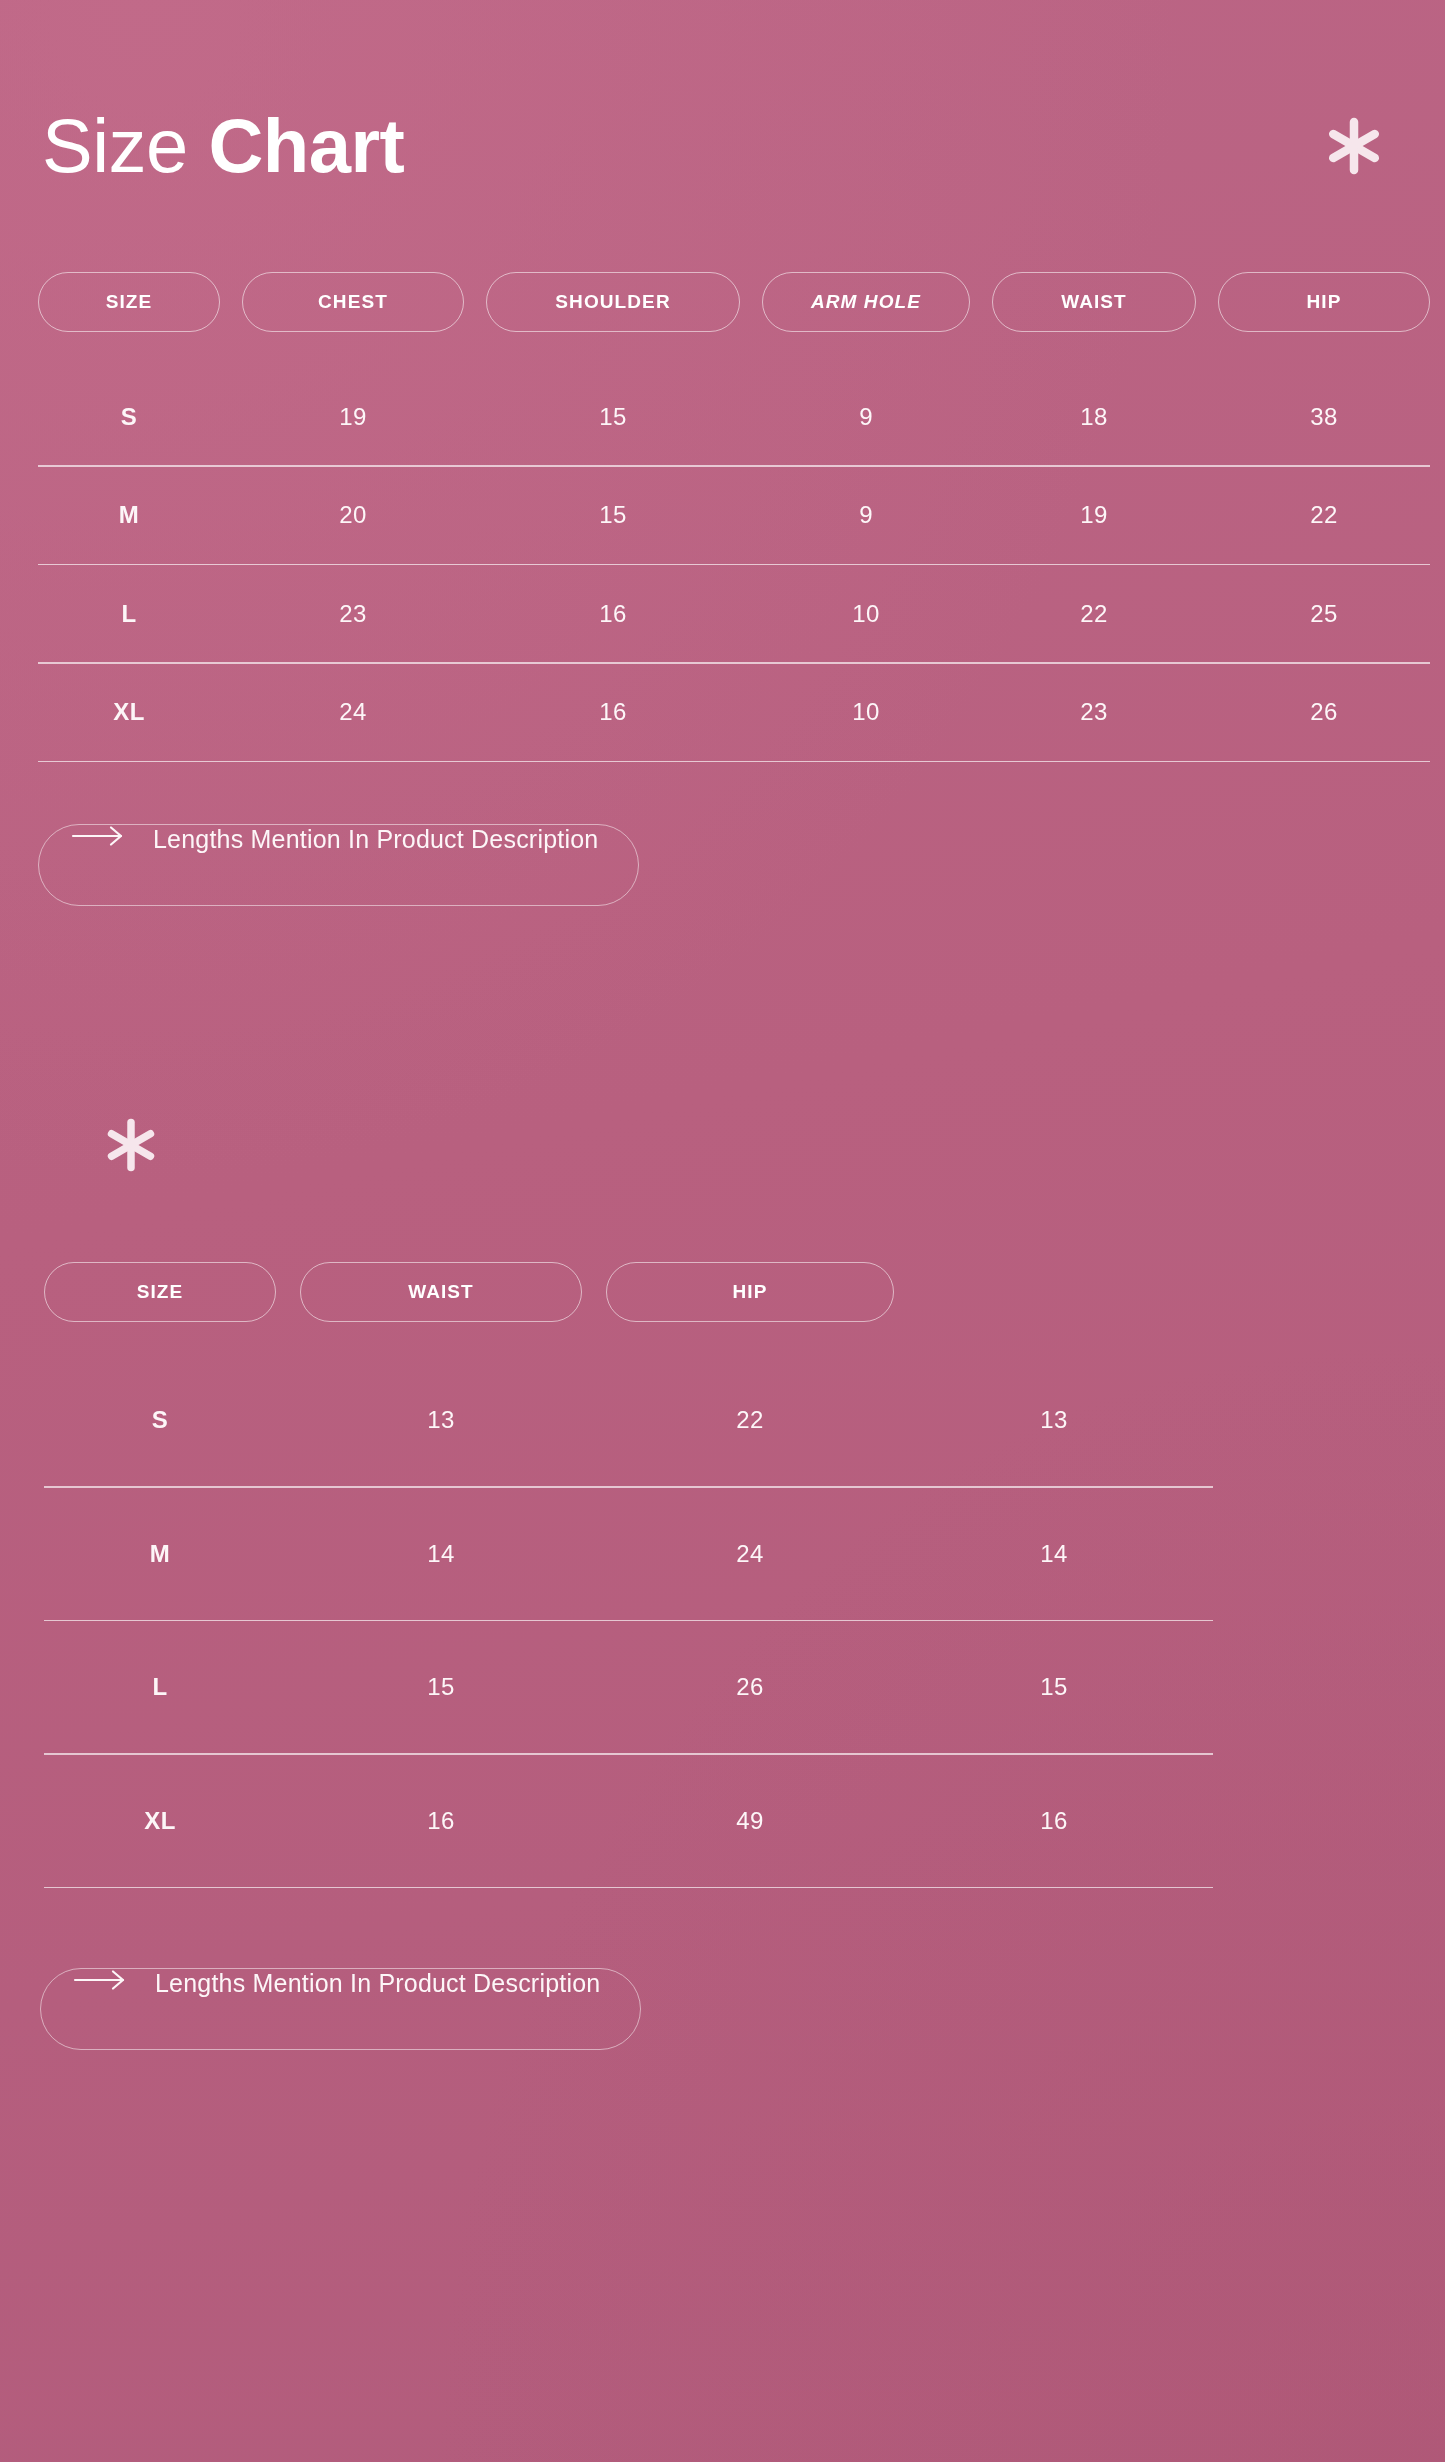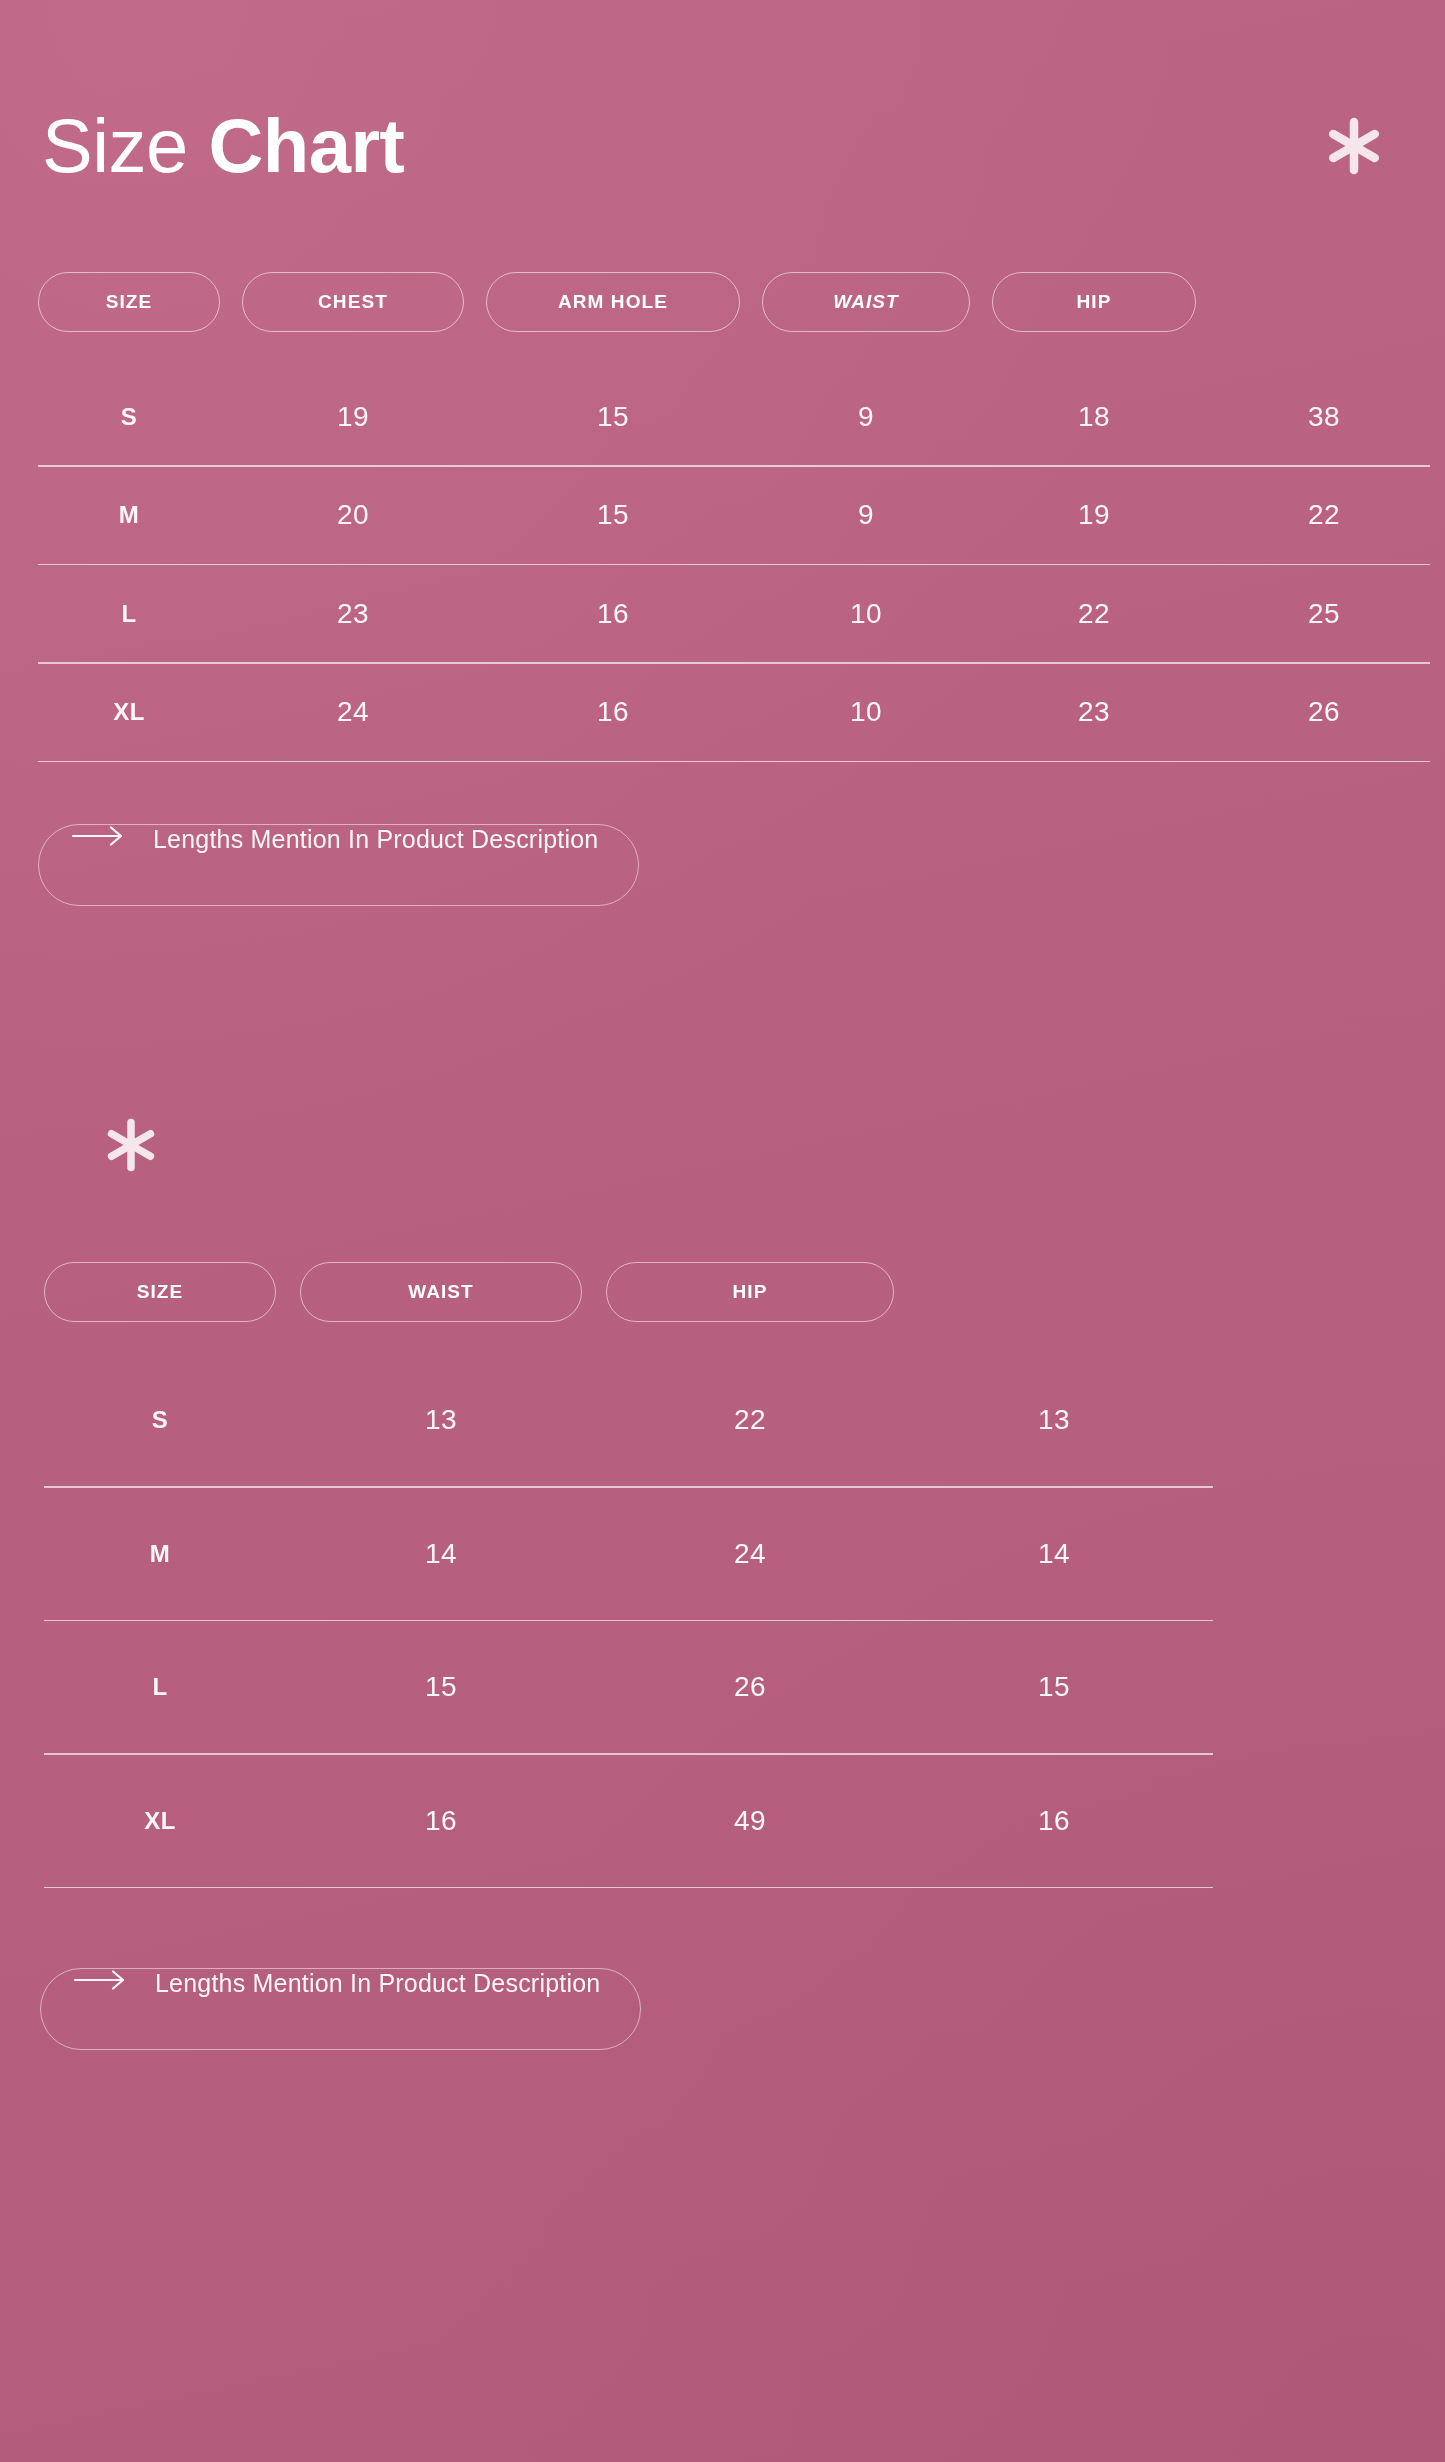--- a/index.html
+++ b/index.html
@@ -80,21 +80,21 @@
   .table { position: relative; }
 
   .trow {
     display: flex;
     align-items: center;
     position: relative;
   }
 
   .tcell {
     text-align: center;
-    font-size: 28px;
+    font-size: 24px;
     font-weight: 400;
     color: #fdf6f8;
     letter-spacing: 0.4px;
   }
   .tcell.size-col {
     font-weight: 700;
     font-size: 24px;
   }
 
   .divider {
@@ -180,20 +180,21 @@
             <line x1="10.2" y1="19" x2="51.8" y2="43"></line>
             <line x1="10.2" y1="43" x2="51.8" y2="19"></line>
           </g>
         </svg>
       </span>
     </div>
 
     <div class="pill-row">
       <div class="pill">SIZE</div>
       <div class="pill">CHEST</div>
+      <div class="pill">SHOULDER</div>
       <div class="pill">ARM HOLE</div>
       <div class="pill">WAIST</div>
       <div class="pill">HIP</div>
     </div>
 
     <div class="table">
 
       <div class="trow">
         <div class="tcell size-col">S</div>
         <div class="tcell">19</div>

